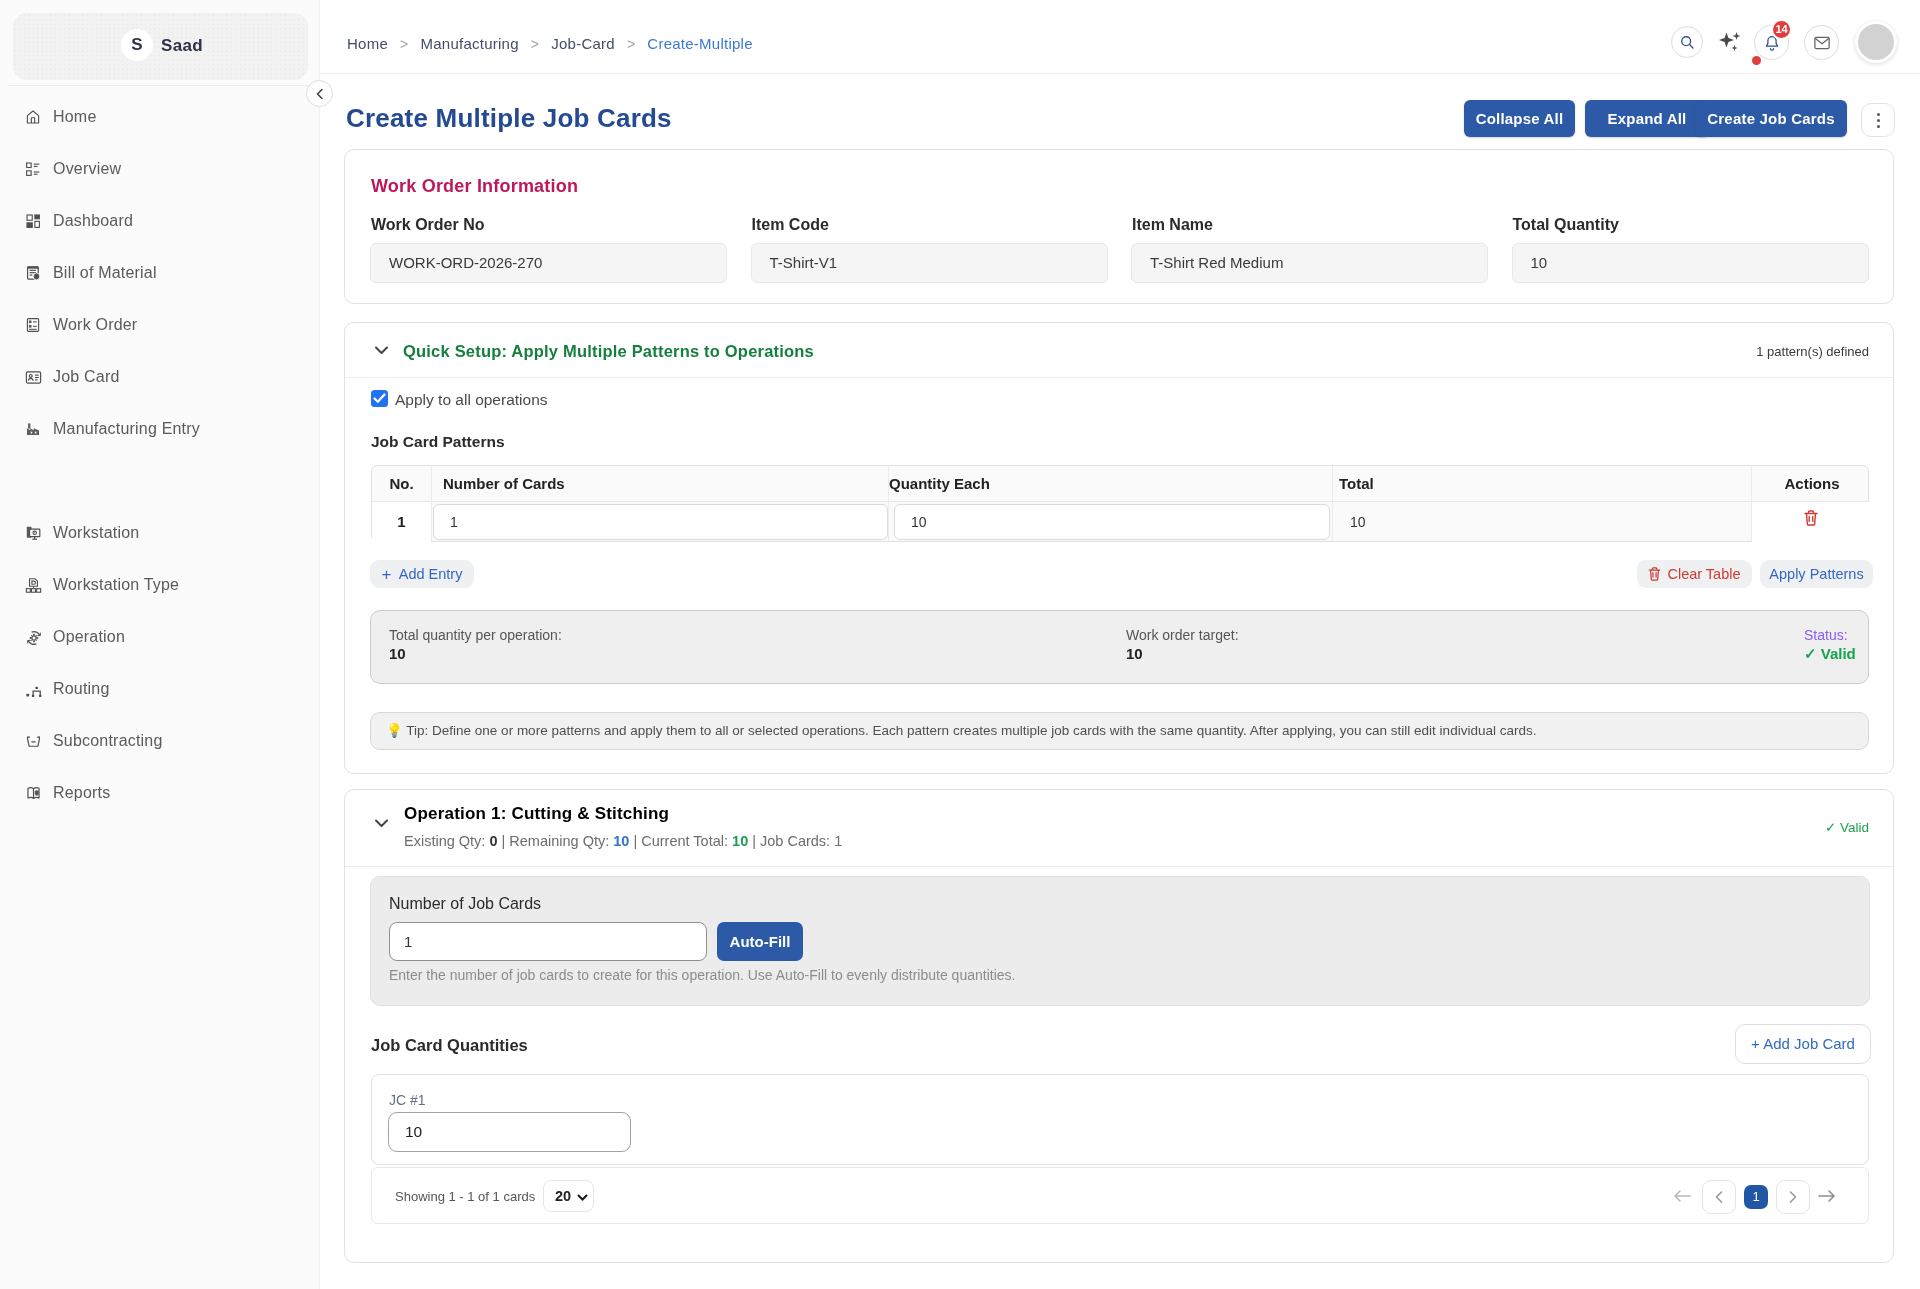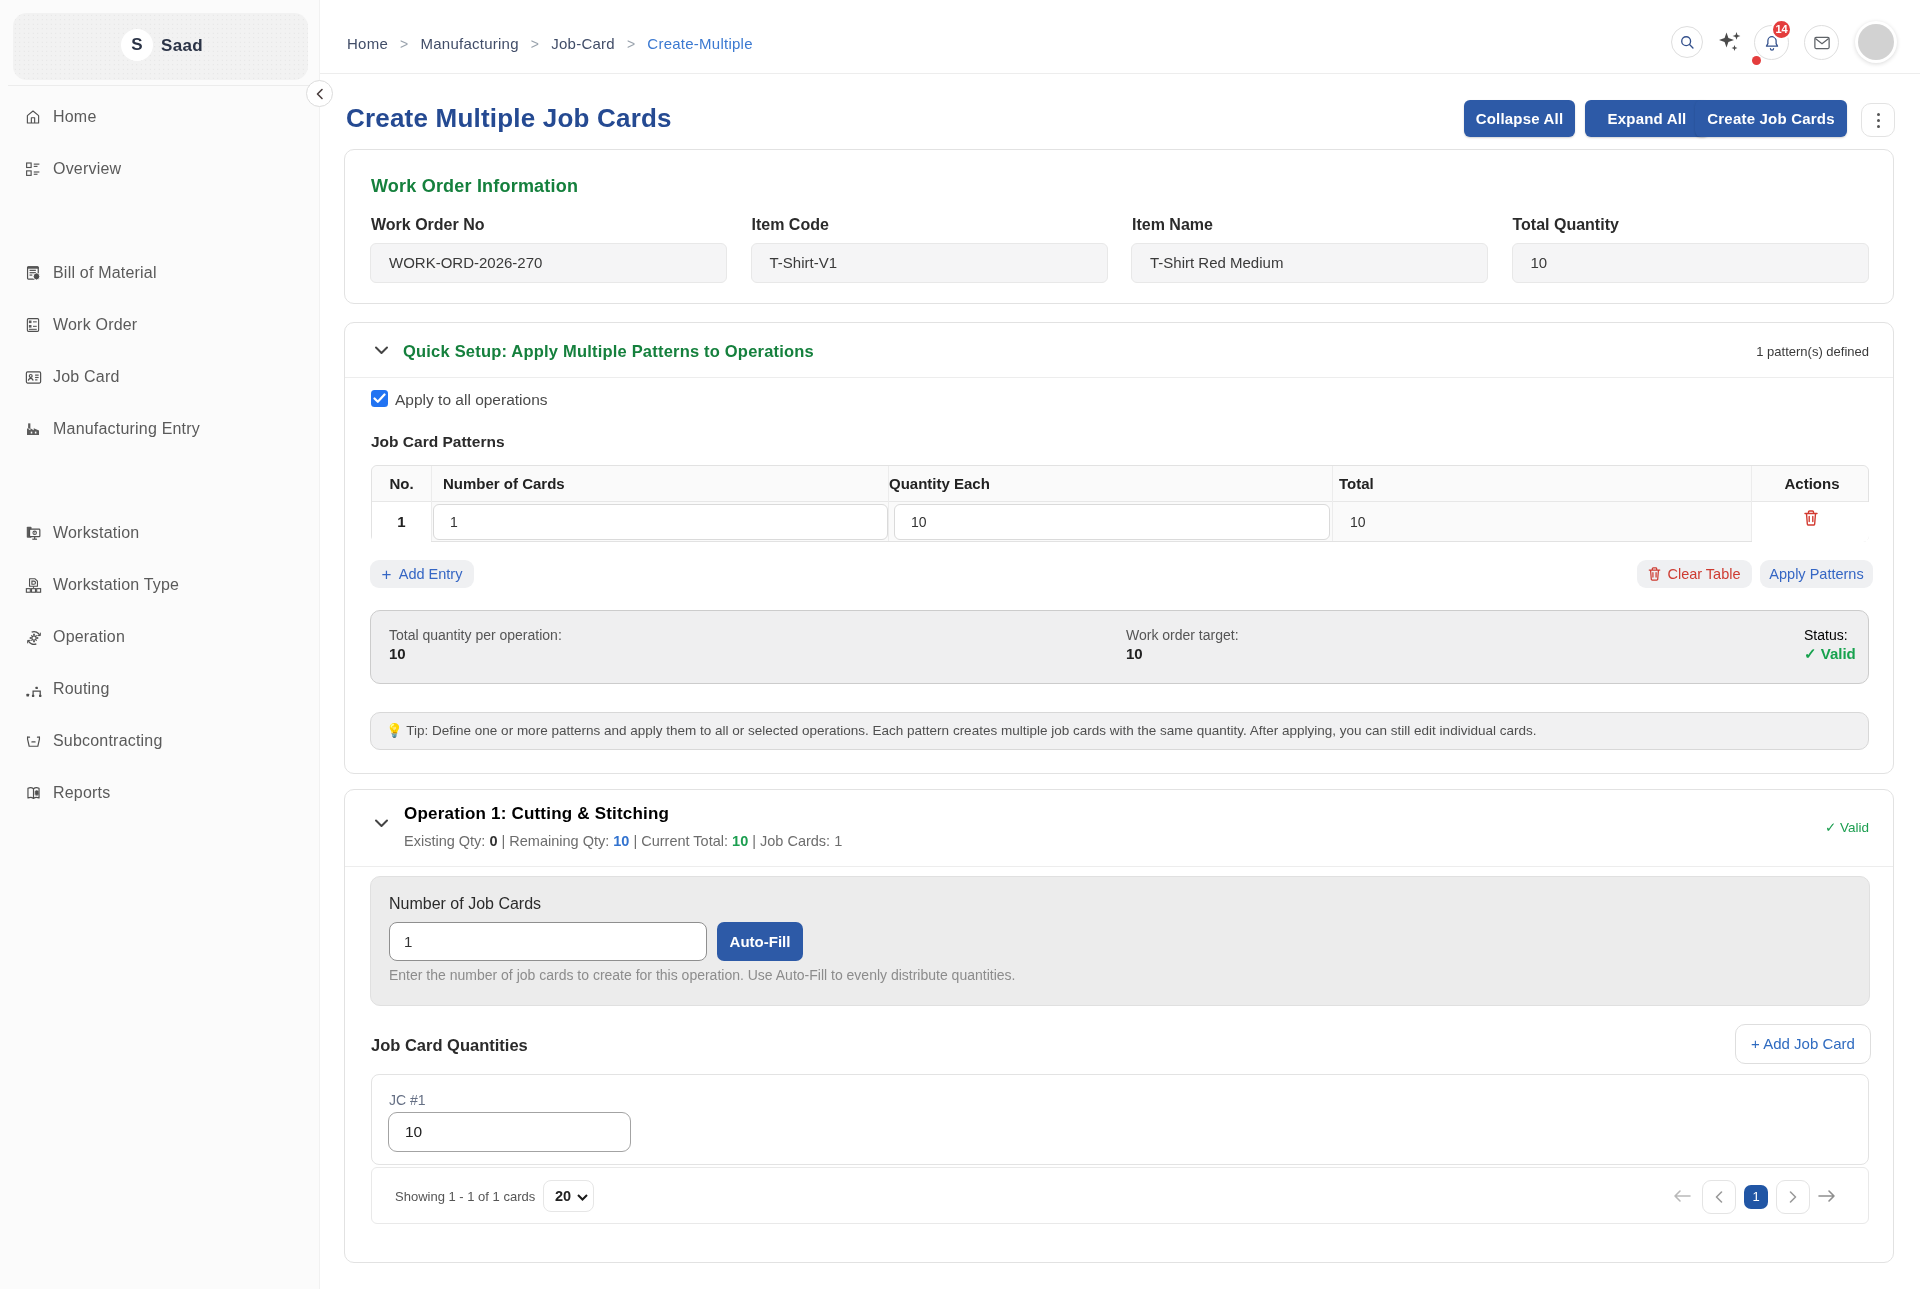--- a/index.html
+++ b/index.html
@@ -86,20 +86,29 @@
         <svg width="18" height="18" viewBox="0 0 24 24" fill="none" stroke="#4f4f4f" stroke-width="1.5">
           <rect x="3.5" y="4" width="6" height="6"></rect>
           <rect x="3.5" y="14.5" width="6" height="6"></rect>
           <line x1="13" y1="5.5" x2="20.5" y2="5.5"></line>
           <line x1="13" y1="8.5" x2="18" y2="8.5"></line>
           <line x1="13" y1="16" x2="20.5" y2="16"></line>
           <line x1="13" y1="19" x2="18" y2="19"></line>
         </svg>
         <span>Overview</span>
       </div>
+    <div class="mitem" style="top:204px;">
+        <svg width="18" height="18" viewBox="0 0 24 24" fill="none" stroke="#4f4f4f" stroke-width="1.5">
+          <rect x="4" y="4" width="7" height="7"></rect>
+          <rect x="14.5" y="4" width="6" height="5" fill="#4f4f4f"></rect>
+          <rect x="4" y="14.5" width="7" height="6" fill="#4f4f4f"></rect>
+          <rect x="14.5" y="12.5" width="6" height="8"></rect>
+        </svg>
+        <span>Dashboard</span>
+      </div>
     <div class="mitem" style="top:256px;">
         <svg width="19" height="19" viewBox="0 0 24 24" fill="none" stroke="#4f4f4f" stroke-width="1.5">
           <path d="M4.5 5.5v-1a1 1 0 0 1 1-1h11.5a1 1 0 0 1 1 1v1z" fill="#5c5c5c" stroke="#5c5c5c" stroke-width="1"></path>
           <rect x="4.5" y="3.5" width="13.5" height="15.5" rx="1"></rect>
           <line x1="7" y1="8" x2="15" y2="8"></line>
           <line x1="7" y1="11" x2="15" y2="11"></line>
           <line x1="7" y1="14" x2="10.5" y2="14"></line>
           <circle cx="15.8" cy="15.8" r="4.2" fill="#595959" stroke="#fbfbfb" stroke-width="1.2"></circle>
           <text x="15.8" y="18.3" font-size="7" fill="#fff" text-anchor="middle" font-weight="bold" font-family="Liberation Sans">$</text>
         </svg>
@@ -242,21 +251,21 @@
   <div class="blueBtn" style="left:1464px; width:111px;">Collapse All</div>
   <div class="blueBtn" style="left:1585px; width:124px;">Expand All</div>
   <div class="blueBtn" style="left:1695px; width:152px;">Create Job Cards</div>
   <div id="dotsBtn">
       <span class="d" style="top:9px;"></span>
       <span class="d" style="top:15px;"></span>
       <span class="d" style="top:21px;"></span>
     </div>
 
   <div class="card" id="c1" style="top:149px; height:155px;">
-    <div class="abs" style="left:26px; top:26px; font-weight:bold; font-size:18px; color:#15803d; letter-spacing:0.2px;">Work Order Information</div>
+    <div class="abs" style="left:26px; top:26px; font-weight:bold; font-size:18px; color:#be185d; letter-spacing:0.2px;">Work Order Information</div>
     <div class="ilabel" style="left:26px; top:66px;">Work Order No</div>
     <div class="ilabel" style="left:406.5px; top:66px;">Item Code</div>
     <div class="ilabel" style="left:787px; top:66px;">Item Name</div>
     <div class="ilabel" style="left:1167.5px; top:66px;">Total Quantity</div>
     <div class="ginput" style="left:25px; top:93px; width:357px; height:40px;">WORK-ORD-2026-270</div>
     <div class="ginput" style="left:405.5px; top:93px; width:357px; height:40px;">T-Shirt-V1</div>
     <div class="ginput" style="left:786px; top:93px; width:357px; height:40px;">T-Shirt Red Medium</div>
     <div class="ginput" style="left:1166.5px; top:93px; width:357px; height:40px;">10</div>
   </div>
 
@@ -304,21 +313,21 @@
           <path d="M1 3.5h12M4.5 3.5V2a1 1 0 0 1 1-1h3a1 1 0 0 1 1 1v1.5M2.5 3.5l.8 10.3a1.2 1.2 0 0 0 1.2 1.2h5a1.2 1.2 0 0 0 1.2-1.2l.8-10.3" stroke="#ce3b31" stroke-width="1.4" fill="none" stroke-linecap="round"></path>
           <path d="M5.2 6.5v5M8.8 6.5v5" stroke="#ce3b31" stroke-width="1.4" stroke-linecap="round"></path>
         </svg>Clear Table</div>
     <div class="pill" style="left:1415px; top:237px; width:113px; color:#3566c4;">Apply Patterns</div>
 
     <div id="totBar">
       <div class="abs" style="left:18px; top:16px; font-size:14px; color:#555;">Total quantity per operation:</div>
       <div class="abs" style="left:18px; top:34px; font-size:15px; font-weight:bold; color:#222;">10</div>
       <div class="abs" style="left:755px; top:16px; font-size:14px; color:#555;">Work order target:</div>
       <div class="abs" style="left:755px; top:34px; font-size:15px; font-weight:bold; color:#222;">10</div>
-      <div class="abs" style="left:1433px; top:16px; font-size:14px; color:#000000;">Status:</div>
+      <div class="abs" style="left:1433px; top:16px; font-size:14px; color:#8b5cf6;">Status:</div>
       <div class="abs" style="left:1433px; top:34px; font-size:15px; font-weight:bold; color:#17a24e;">✓ Valid</div>
     </div>
 
     <div id="tipBar"><span style="margin-left:15px;">💡</span> Tip: Define one or more patterns and apply them to all or selected operations. Each pattern creates multiple job cards with the same quantity. After applying, you can still edit individual cards.</div>
   </div>
 
   <div class="card" id="c3" style="top:789px; height:474px;">
     <svg class="abs" style="left:29px; top:28px;" width="15" height="10" viewBox="0 0 15 10">
         <polyline class="chev" points="2,2.5 7.5,8 13,2.5"></polyline>
       </svg>

